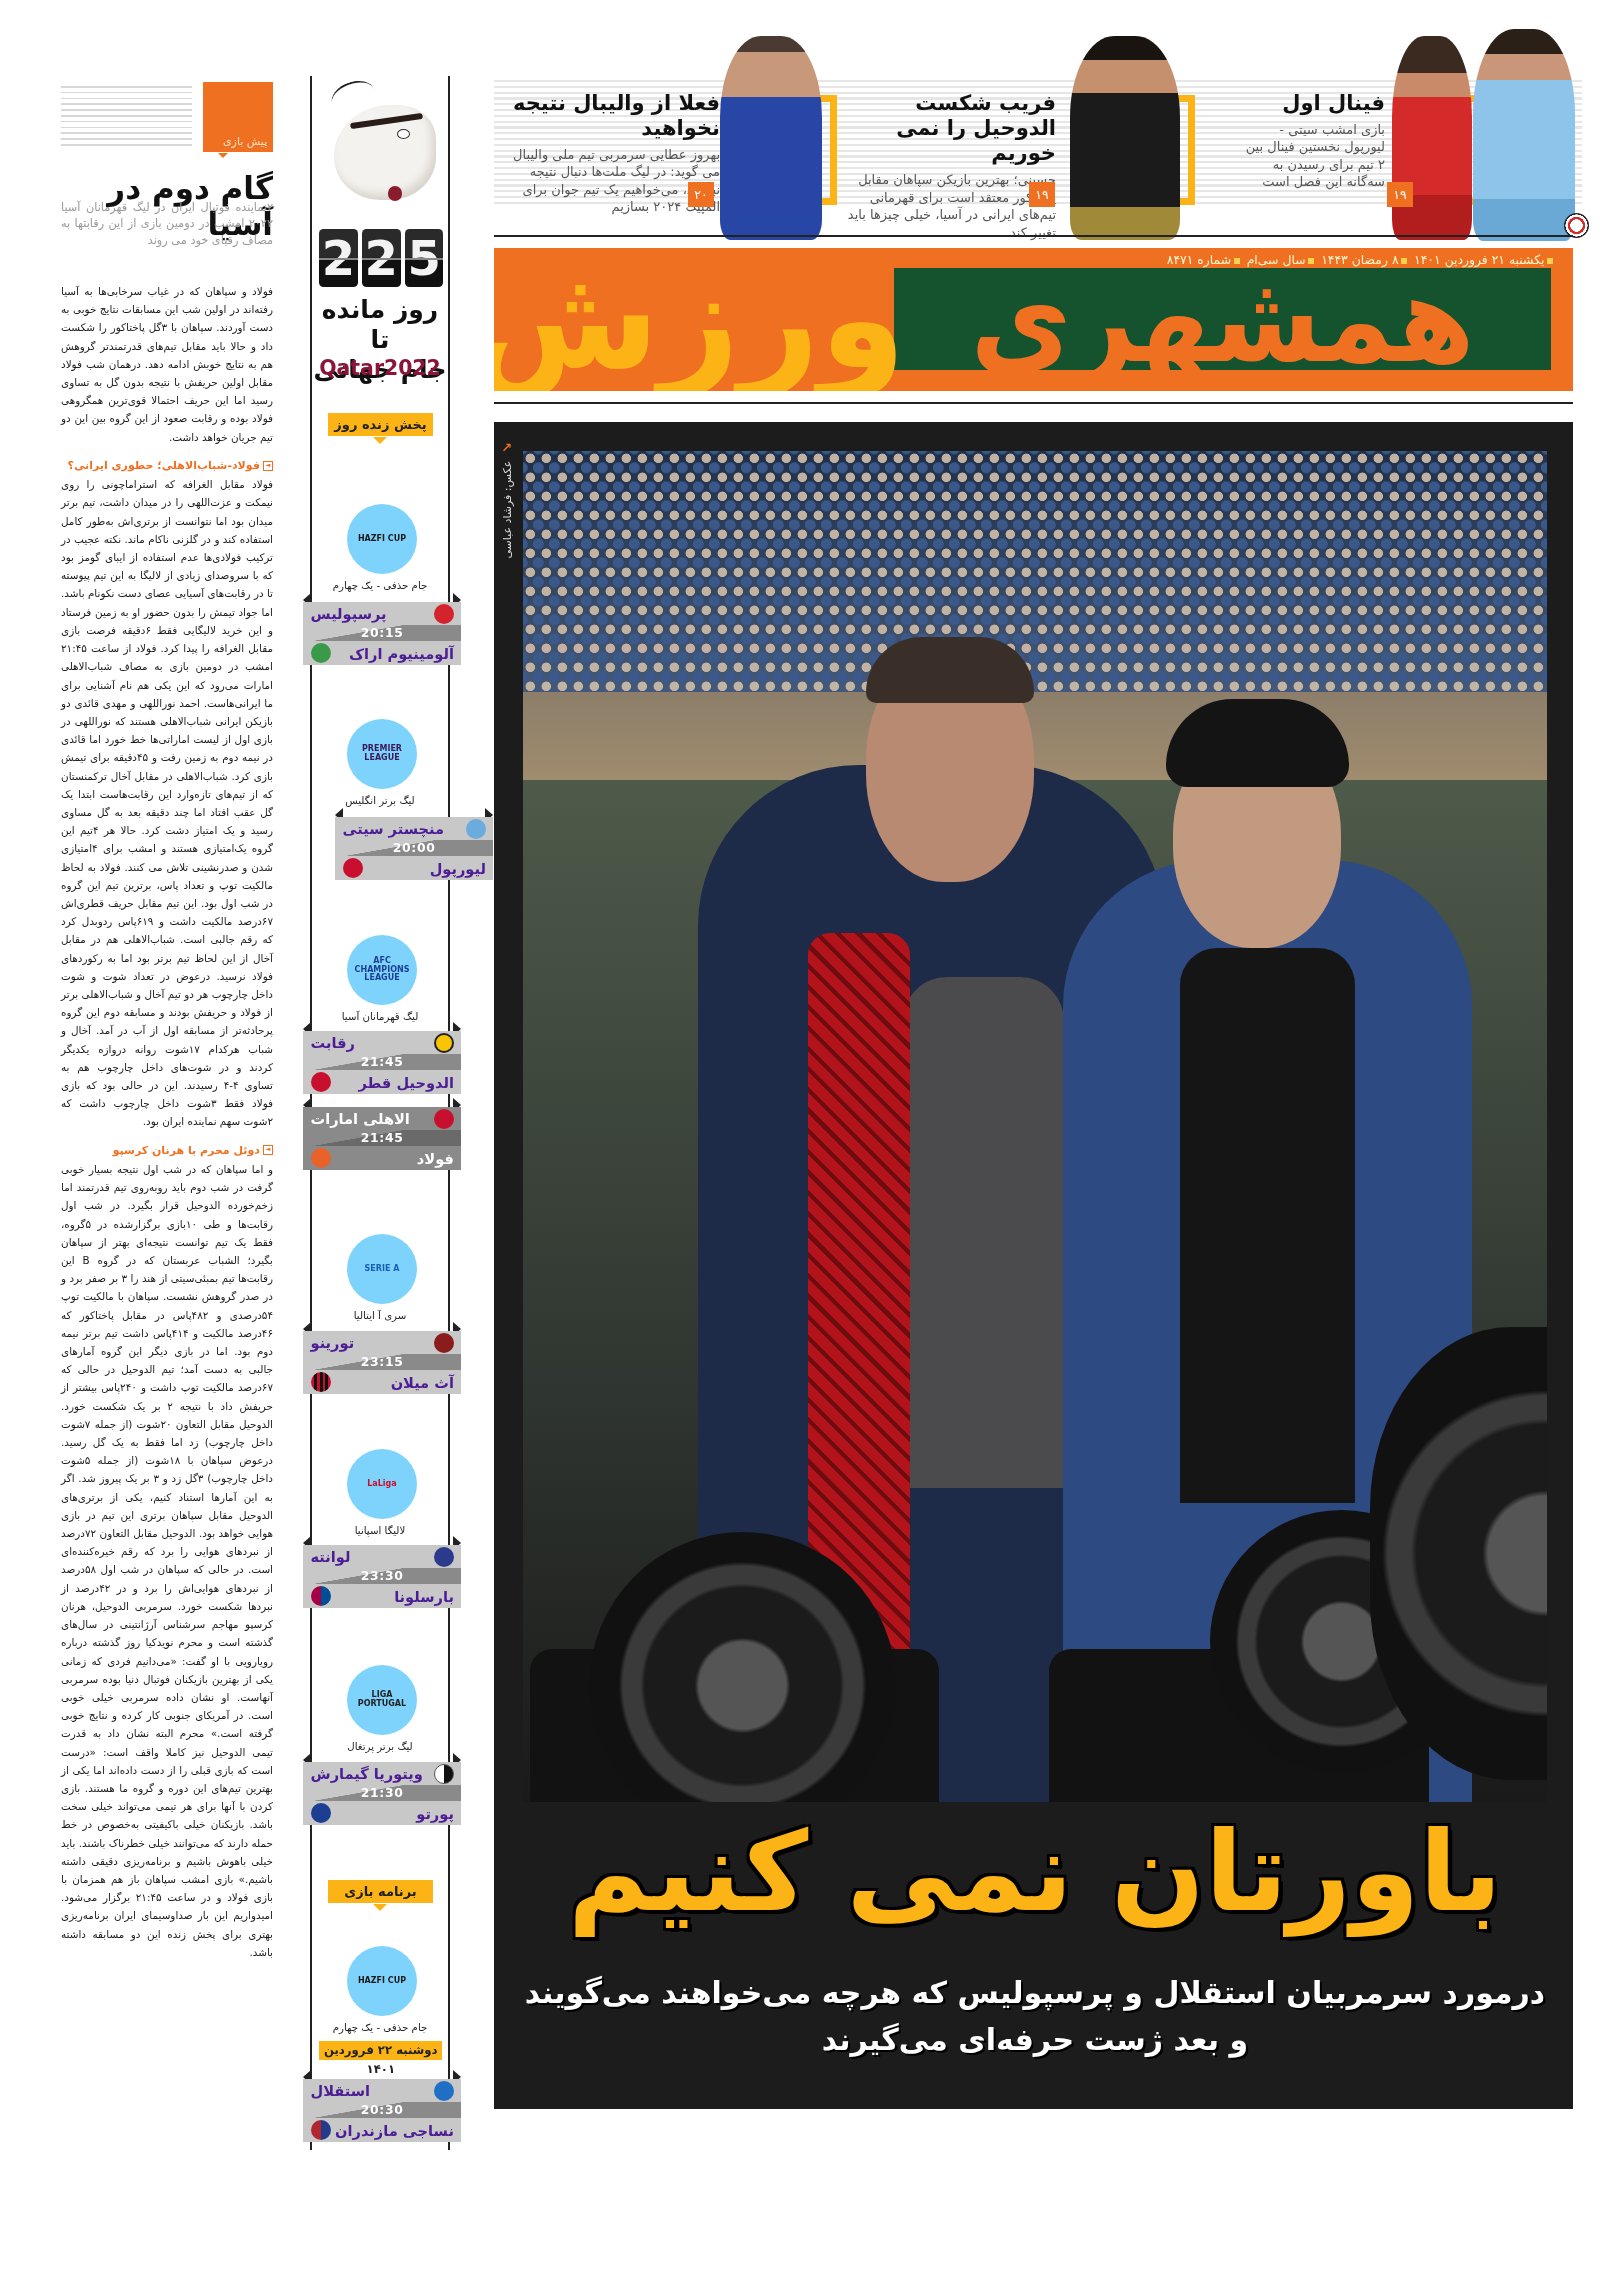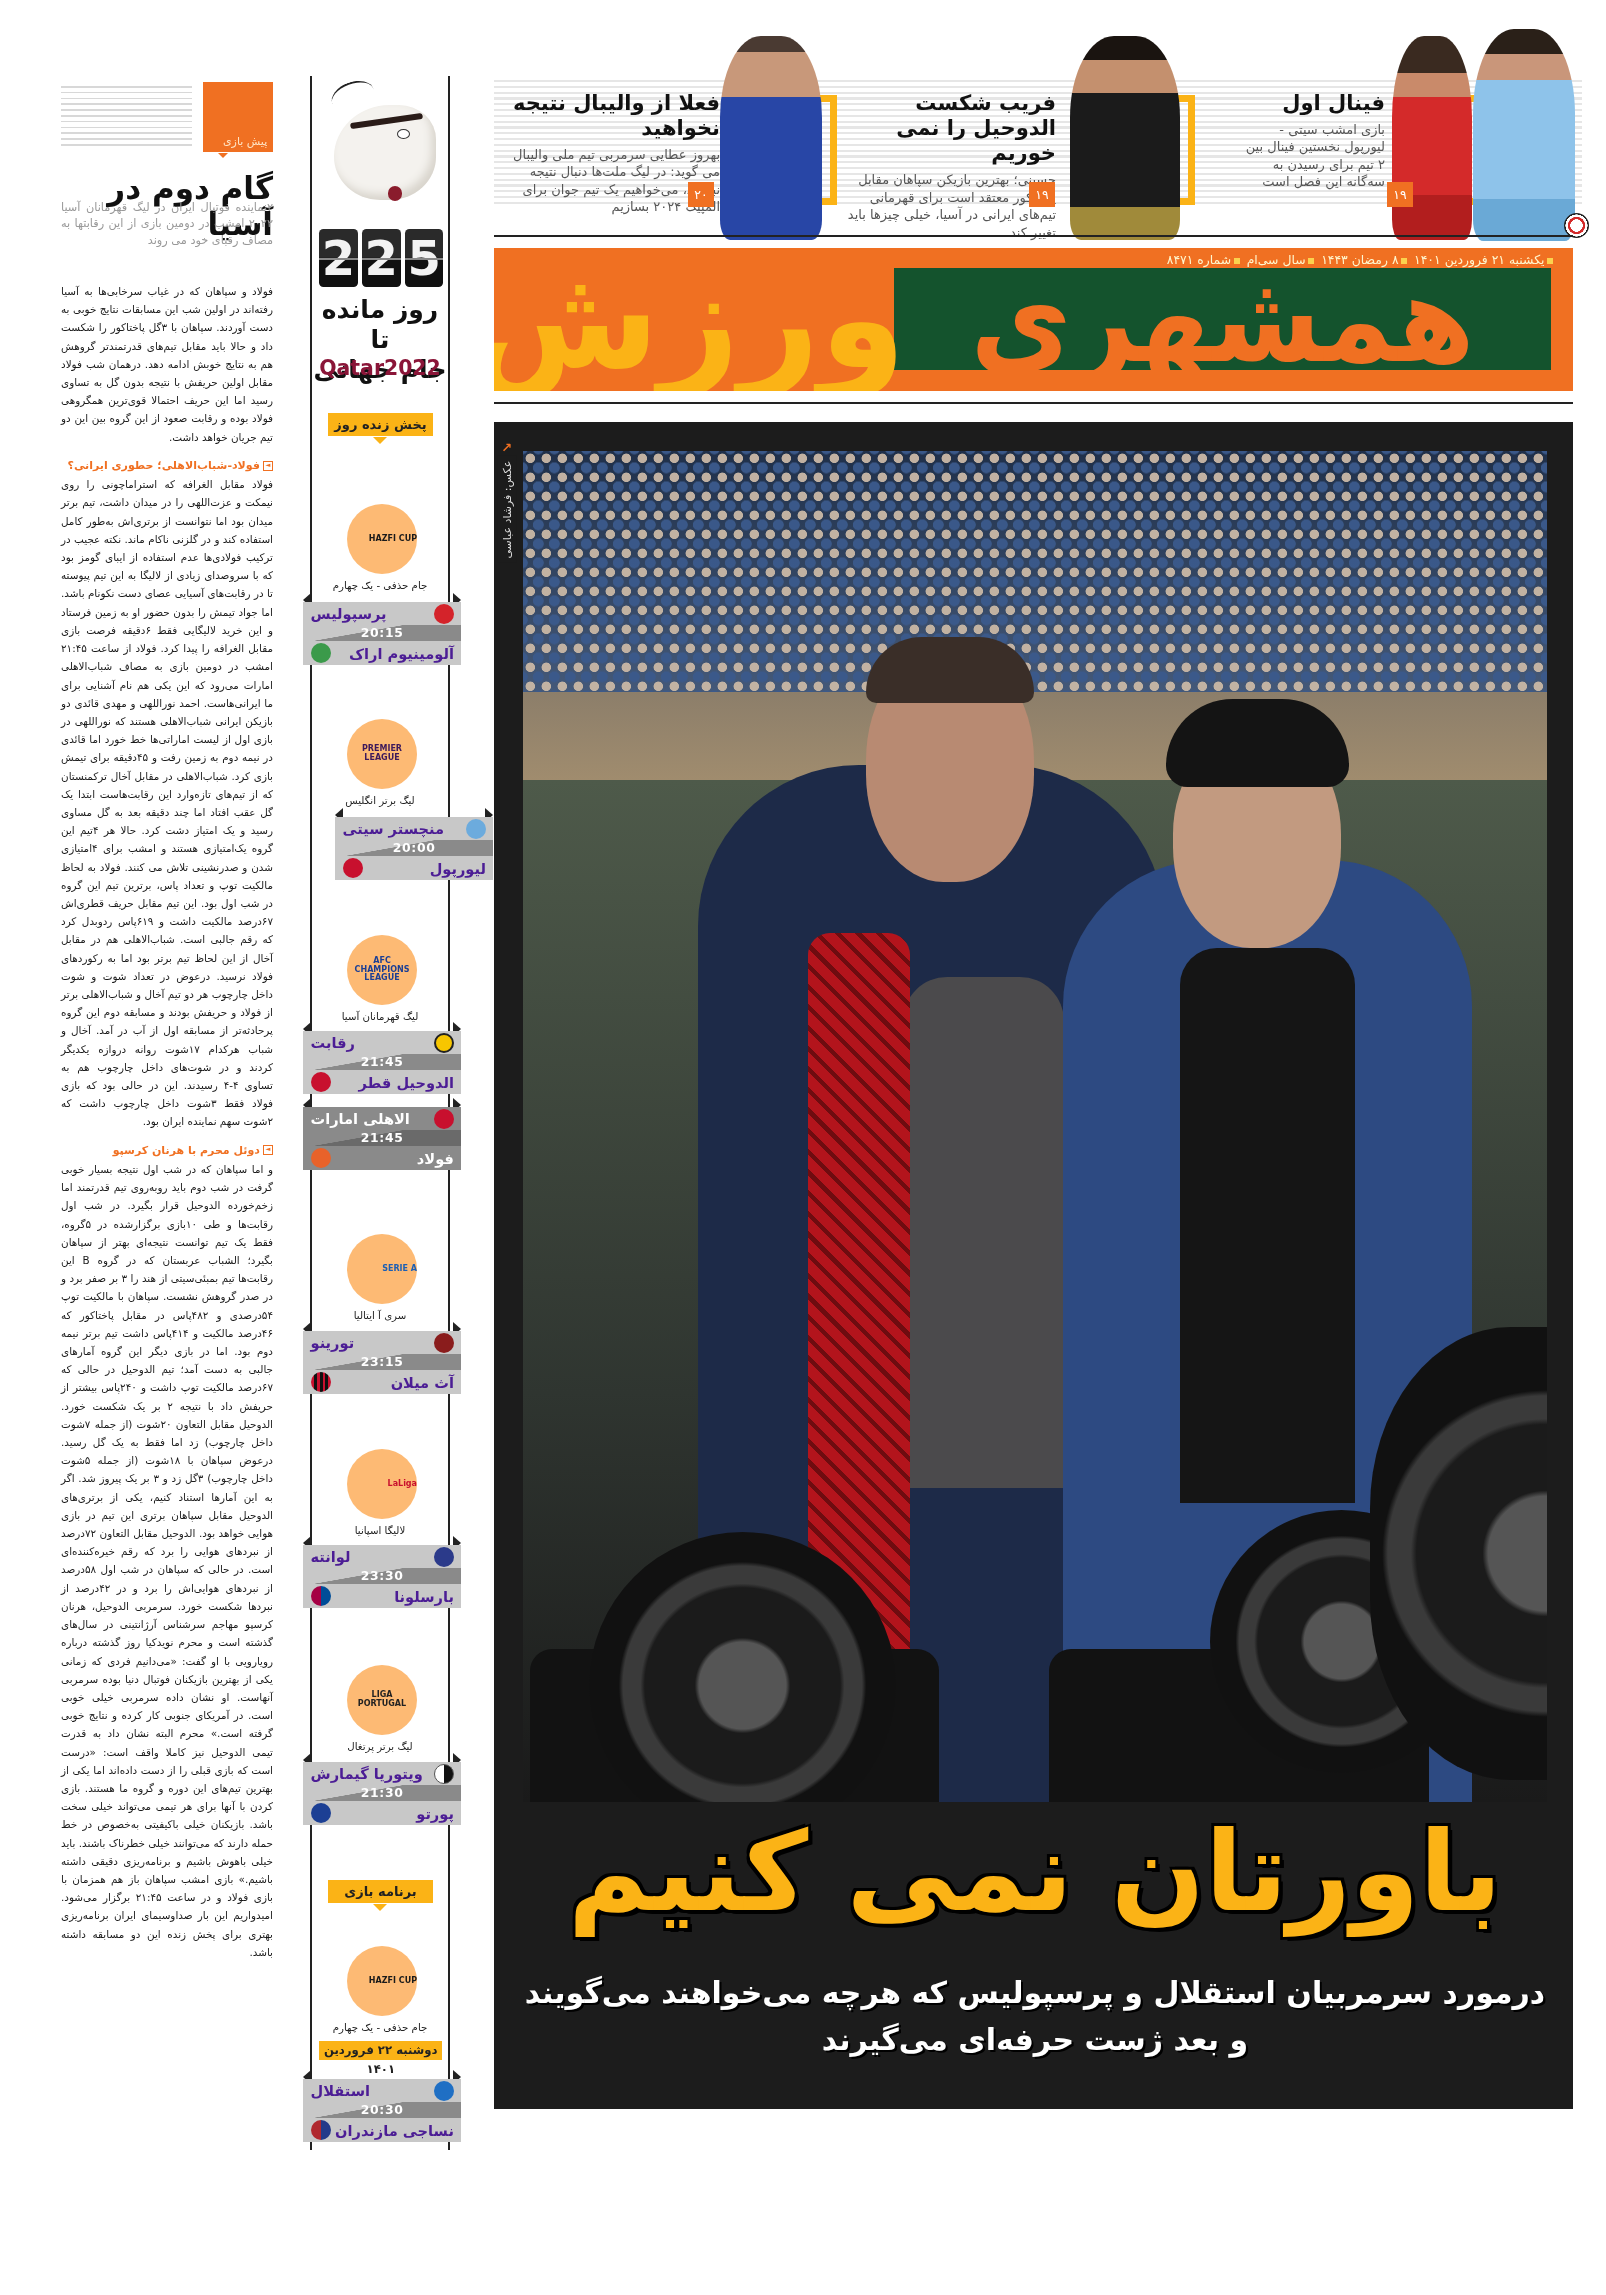--- a/index.html
+++ b/index.html
@@ -87,21 +87,21 @@
   .countdown { position: absolute; left: 7.3px; top: 153px; width: 124px; height: 58px; display: flex; gap: 4.4px; direction: ltr; }
   .countdown .digit { flex: 1; background: linear-gradient(180deg, #2a2a2a 0 48%, #111 52%); border-radius: 4.4px; color: #f3f3f3; font-weight: 900; font-size: 48px; line-height: 58px; text-align: center; font-family: "DejaVu Sans", sans-serif; position: relative; }
   .countdown .digit::after { content: ""; position: absolute; left: 0; right: 0; top: 28.5px; height: 2.2px; background: #888; }
   .countdown-label { position: absolute; left: 0; width: 136px; top: 219px; text-align: center; direction: rtl; font-weight: 900; font-size: 25px; line-height: 1.2; color: #111; }
   .qatar { position: absolute; left: 0; width: 136px; top: 280px; text-align: center; direction: ltr; color: #8a1538; font-weight: bold; font-size: 20.4px; }
 
   .tv-header { position: absolute; left: 16px; width: 105px; height: 23.4px; background: #fbb316; color: #222; font-weight: bold; font-size: 13px; text-align: center; line-height: 23.4px; direction: rtl; }
   .tv-header::after { content: ""; position: absolute; left: 45px; bottom: -7.3px; border-left: 7.3px solid transparent; border-right: 7.3px solid transparent; border-top: 7.3px solid #fbb316; }
 
   .league { position: absolute; left: 0; width: 136px; }
-  .league .logo { position: absolute; left: 35px; top: 0; width: 70px; height: 70px; border-radius: 50%; background: #fdba74; display: flex; align-items: center; }
+  .league .logo { position: absolute; left: 35px; top: 0; width: 70px; height: 70px; border-radius: 50%; background: #7dd3fc; display: flex; align-items: center; justify-content: center; }
   .league .logo-inner { font-size: 8px; font-weight: bold; text-align: center; direction: ltr; line-height: 1.1; }
   .league .name { position: absolute; left: 0; width: 136px; top: 76px; text-align: center; direction: rtl; font-size: 10.2px; color: #222; }
 
   .match { position: absolute; left: -8.8px; width: 158px; }
   .match .bar { position: relative; height: 23.4px; background: #c8c8c8; margin: 0 0; direction: rtl; display: flex; align-items: center; padding: 0 7.3px; }
   .match .bar.dark { background: #8a8a8a; color: #fff; }
   .match .bar .team { font-weight: 900; font-size: 14.6px; color: #4c1d95; flex: 1; text-align: right; }
   .match .bar.home .team { text-align: left; }
   .match .bar.dark .team { color: #fff; }
   .match .bar .crest { width: 20.4px; height: 20.4px; border-radius: 50%; flex: none; }

